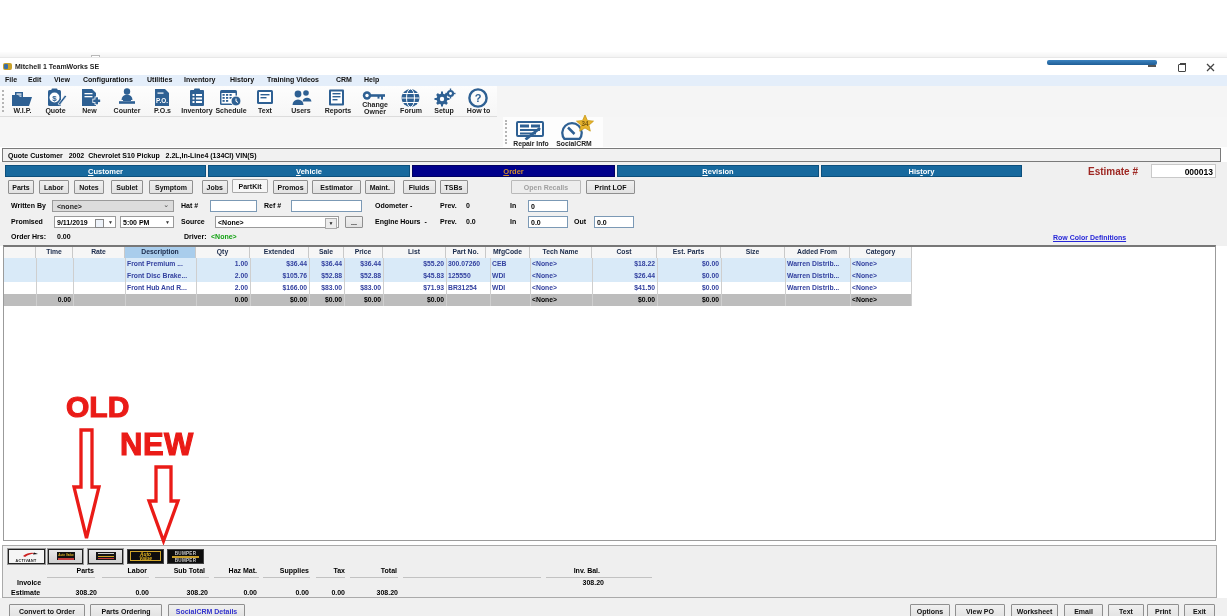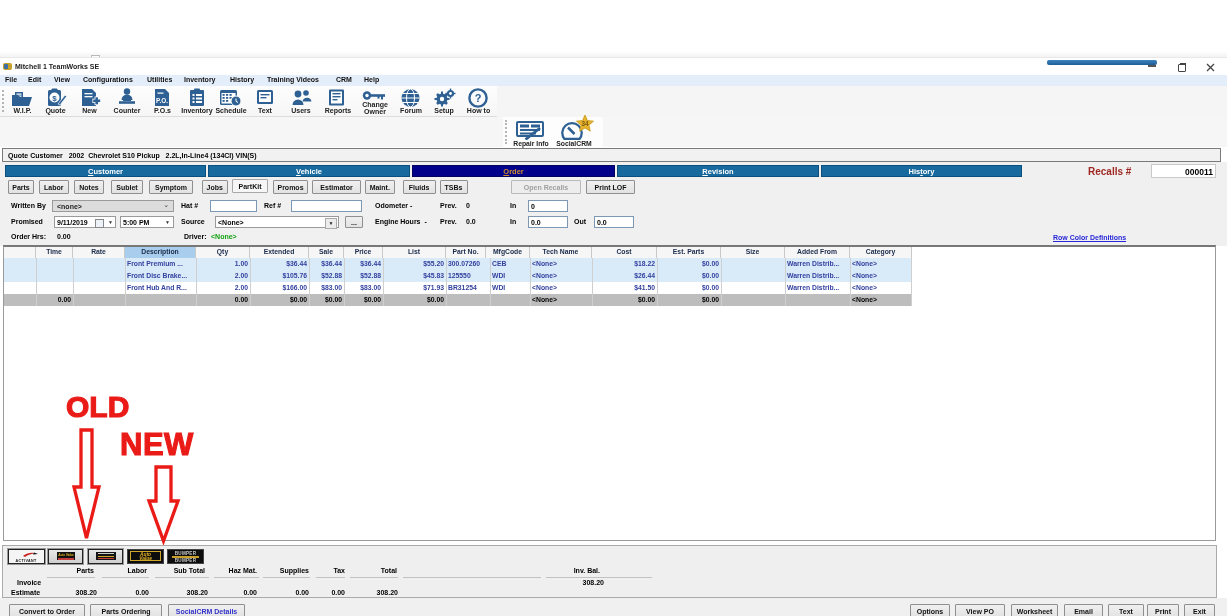--- a/index.html
+++ b/index.html
@@ -242,23 +242,23 @@
 <div class="abs b" style="left:8px;top:151.5px;font-size:7px;color:#000;">Quote Customer&nbsp;&nbsp;&nbsp;2002&nbsp;&nbsp;Chevrolet S10 Pickup&nbsp;&nbsp;&nbsp;2.2L,In-Line4 (134CI) VIN(S)</div>
 
 <div class="abs" style="left:0;top:162px;width:1227px;height:84px;background:#f0f0f0;"></div>
 
 <div class="abs" style="left:0;top:165px;width:1227px;height:12px;">
   <div class="tab" style="left:5px;width:201px;"><u>C</u>ustomer</div>
   <div class="tab" style="left:208px;width:202px;"><u>V</u>ehicle</div>
   <div class="tab" style="left:412px;width:203px;background:#00008b;border-color:#000060;color:#cf8c2c;"><u>O</u>rder</div>
   <div class="tab" style="left:617px;width:202px;"><u>R</u>evision</div>
   <div class="tab" style="left:821px;width:201px;">His<u>t</u>ory</div>
-  <div class="abs b" style="left:1088px;top:0.5px;font-size:10px;color:#9e2722;">Recalls #</div>
+  <div class="abs b" style="left:1088px;top:0.5px;font-size:10px;color:#9e2722;">Estimate #</div>
   <div class="abs" style="left:1151px;top:-1px;width:65px;height:14px;background:#fff;border:1px solid #c9c9c9;box-sizing:border-box;"></div>
-  <div class="abs b" style="left:1152px;top:1.5px;width:61px;text-align:right;font-size:8.5px;color:#000;">000011</div>
+  <div class="abs b" style="left:1152px;top:1.5px;width:61px;text-align:right;font-size:8.5px;color:#000;">000013</div>
 </div>
 
 <div id="secbtns">
 <div class="btn" style="left:8px;top:180px;width:26px;height:14px;">Parts</div>
 <div class="btn" style="left:38.5px;top:180px;width:30.5px;height:14px;">Labor</div>
 <div class="btn" style="left:74px;top:180px;width:30px;height:14px;">Notes</div>
 <div class="btn" style="left:111px;top:180px;width:32px;height:14px;">Sublet</div>
 <div class="btn" style="left:149px;top:180px;width:44px;height:14px;">Symptom</div>
 <div class="btn" style="left:201.5px;top:180px;width:26.5px;height:14px;">Jobs</div>
 <div class="btn" style="left:232px;top:179px;width:36px;height:14px;background:#f6f6f6;border-color:#a8a8a8;">PartKit</div>

